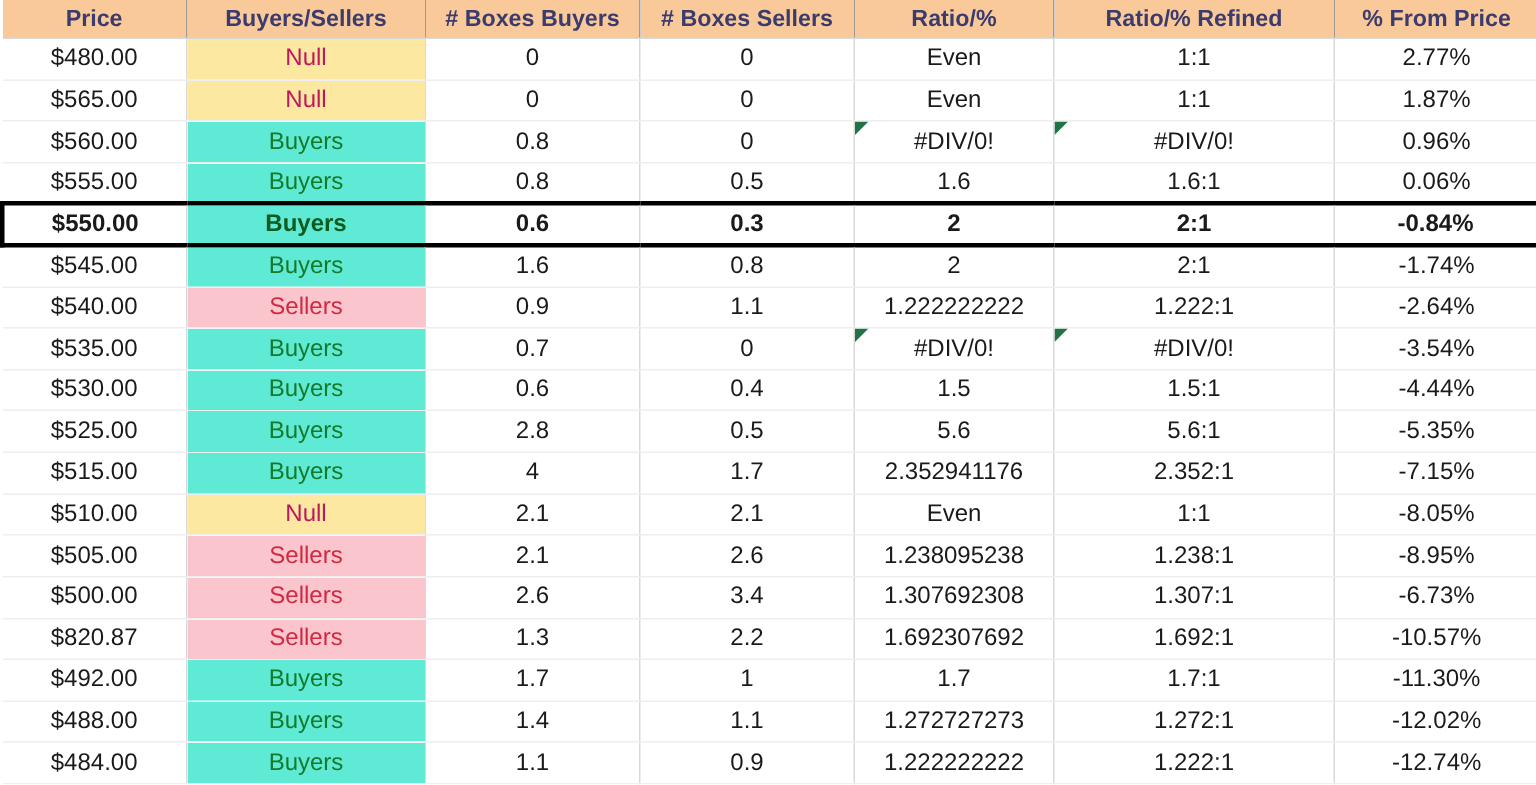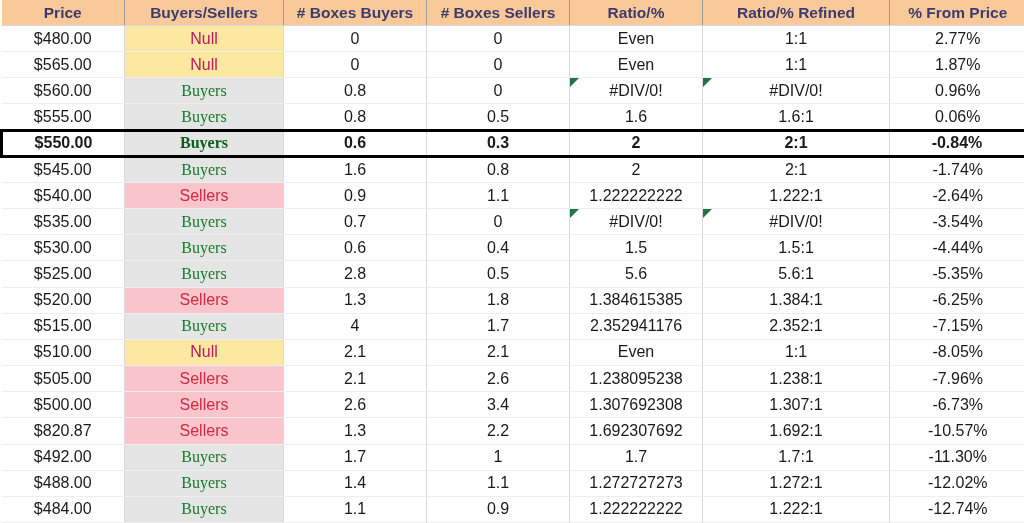--- a/index.html
+++ b/index.html
@@ -54,21 +54,21 @@
   thead th:last-child{border-right:none;}
 
   tbody tr{height:24.65px;}
   tbody td{
     color:#1a1a1a;
     font-size:16px;
   }
 
   
   td.fill-null{background:#fce8a0;color:#be185d;}
-  td.fill-buyers{background:#e5e5e5;color:#157a2b;font-family:Liberation Serif, serif;}
+  td.fill-buyers{background:#5eead4;color:#157a2b;}
   td.fill-sellers{background:#fac5cc;color:#cf2a41;}
   td.fill-none{background:transparent;}
 
   
   tr.rowhi td{
     font-weight:bold;
     border-top:3px solid #000000;
     border-bottom:3px solid #000000;
   }
   tr.rowhi td:first-child{border-left:3px solid #000000;}
@@ -195,29 +195,20 @@
         <tr>
           <td class="fill-none"><span>$525.00</span></td>
           <td class="fill-buyers"><span>Buyers</span></td>
           <td class="fill-none"><span>2.8</span></td>
           <td class="fill-none"><span>0.5</span></td>
           <td class="fill-none"><span>5.6</span></td>
           <td class="fill-none"><span>5.6:1</span></td>
           <td class="fill-none"><span>-5.35%</span></td>
         </tr>
         <tr>
-          <td class="fill-none"><span>$520.00</span></td>
-          <td class="fill-sellers"><span>Sellers</span></td>
-          <td class="fill-none"><span>1.3</span></td>
-          <td class="fill-none"><span>1.8</span></td>
-          <td class="fill-none"><span>1.384615385</span></td>
-          <td class="fill-none"><span>1.384:1</span></td>
-          <td class="fill-none"><span>-6.25%</span></td>
-        </tr>
-        <tr>
           <td class="fill-none"><span>$515.00</span></td>
           <td class="fill-buyers"><span>Buyers</span></td>
           <td class="fill-none"><span>4</span></td>
           <td class="fill-none"><span>1.7</span></td>
           <td class="fill-none"><span>2.352941176</span></td>
           <td class="fill-none"><span>2.352:1</span></td>
           <td class="fill-none"><span>-7.15%</span></td>
         </tr>
         <tr>
           <td class="fill-none"><span>$510.00</span></td>
@@ -228,21 +219,21 @@
           <td class="fill-none"><span>1:1</span></td>
           <td class="fill-none"><span>-8.05%</span></td>
         </tr>
         <tr>
           <td class="fill-none"><span>$505.00</span></td>
           <td class="fill-sellers"><span>Sellers</span></td>
           <td class="fill-none"><span>2.1</span></td>
           <td class="fill-none"><span>2.6</span></td>
           <td class="fill-none"><span>1.238095238</span></td>
           <td class="fill-none"><span>1.238:1</span></td>
-          <td class="fill-none"><span>-7.96%</span></td>
+          <td class="fill-none"><span>-8.95%</span></td>
         </tr>
         <tr>
           <td class="fill-none"><span>$500.00</span></td>
           <td class="fill-sellers"><span>Sellers</span></td>
           <td class="fill-none"><span>2.6</span></td>
           <td class="fill-none"><span>3.4</span></td>
           <td class="fill-none"><span>1.307692308</span></td>
           <td class="fill-none"><span>1.307:1</span></td>
           <td class="fill-none"><span>-6.73%</span></td>
         </tr>

